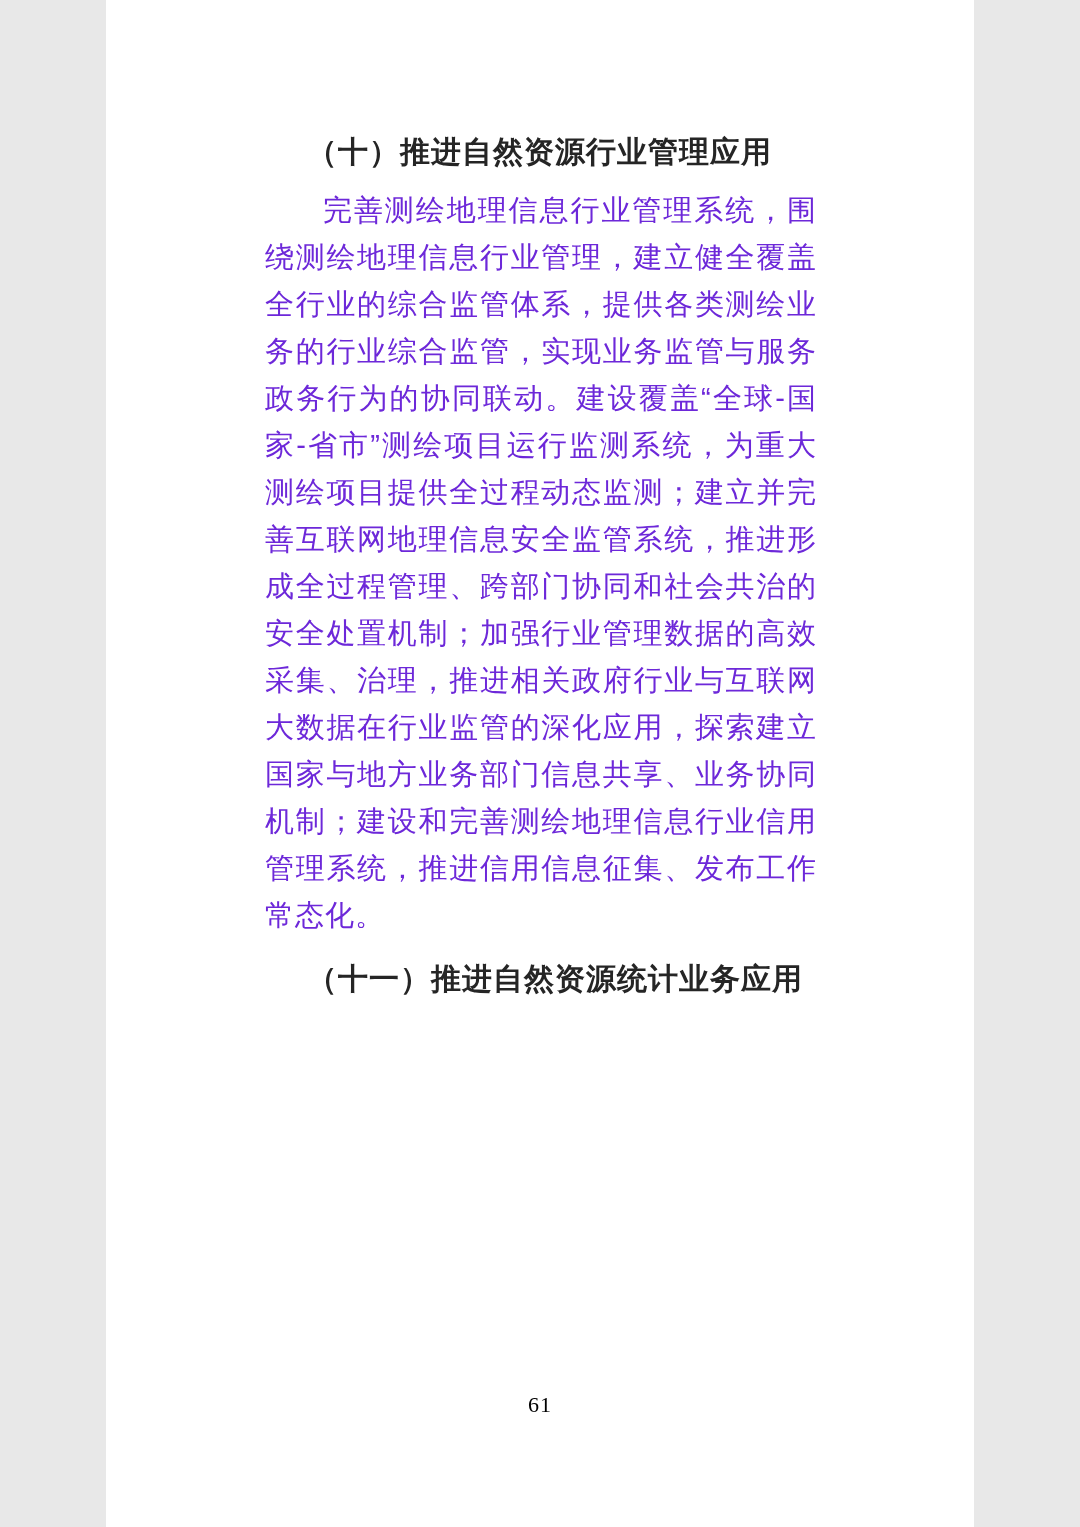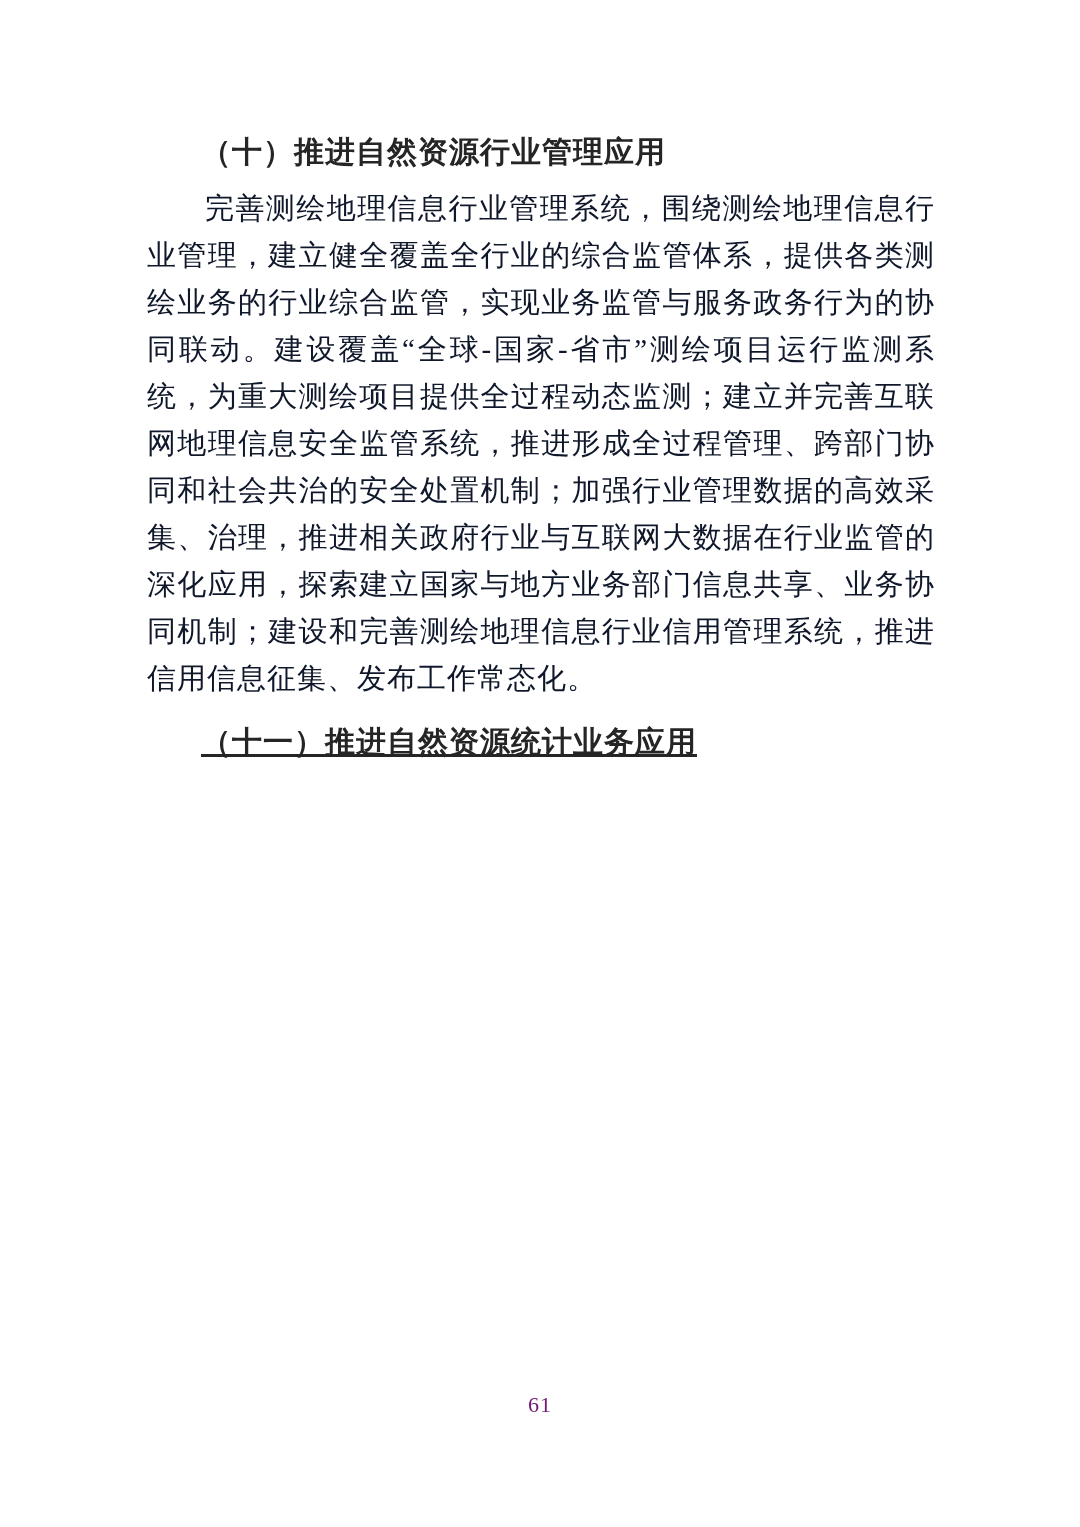--- a/index.html
+++ b/index.html
@@ -2,21 +2,21 @@
 <html><head>
 <meta charset="utf-8">
 <style>
   html, body {
     margin: 0;
     padding: 0;
     background: #e8e8e8;
   }
   .page {
     position: relative;
-    width: 1080px;
+    width: 868px;
     height: 1527px;
     margin: 0 auto;
     background: #ffffff;
     overflow: hidden;
     box-sizing: border-box;
     color: #3a3a3a;
   }
   .content {
     position: absolute;
     left: 147px;
@@ -28,43 +28,42 @@
     font-size: 30px;
     font-weight: bold;
     color: #252525;
     line-height: 47px;
     text-indent: 1.8em;
     letter-spacing: 1px;
     margin: 0 0 10px 0;
   }
   .section-heading.second {
     margin-top: 16px;
-    text-decoration: underline;
   }
   .para {
-    font-family: Liberation Serif, serif;
+    font-family: Liberation Sans, sans-serif;
     font-size: 29px;
-    color: #0f172a;
+    color: #6d28d9;
     line-height: 47px;
     text-align: justify;
     text-justify: inter-ideograph;
     text-indent: 2em;
     letter-spacing: 1px;
-    margin: 0;
+    margin: 12px;
     word-break: break-all;
   }
   .page-number {
     position: absolute;
     left: 0;
     right: 0;
     top: 1392px;
     text-align: center;
     font-family: "Liberation Serif", "DejaVu Serif", serif;
     font-size: 22px;
-    color: #701a75;
+    color: #000000;
     letter-spacing: 1px;
   }
 </style>
 </head>
 <body>
 
 <div class="page">
   <div class="content">
 
     <h2 class="section-heading">（十）推进自然资源行业管理应用</h2>

